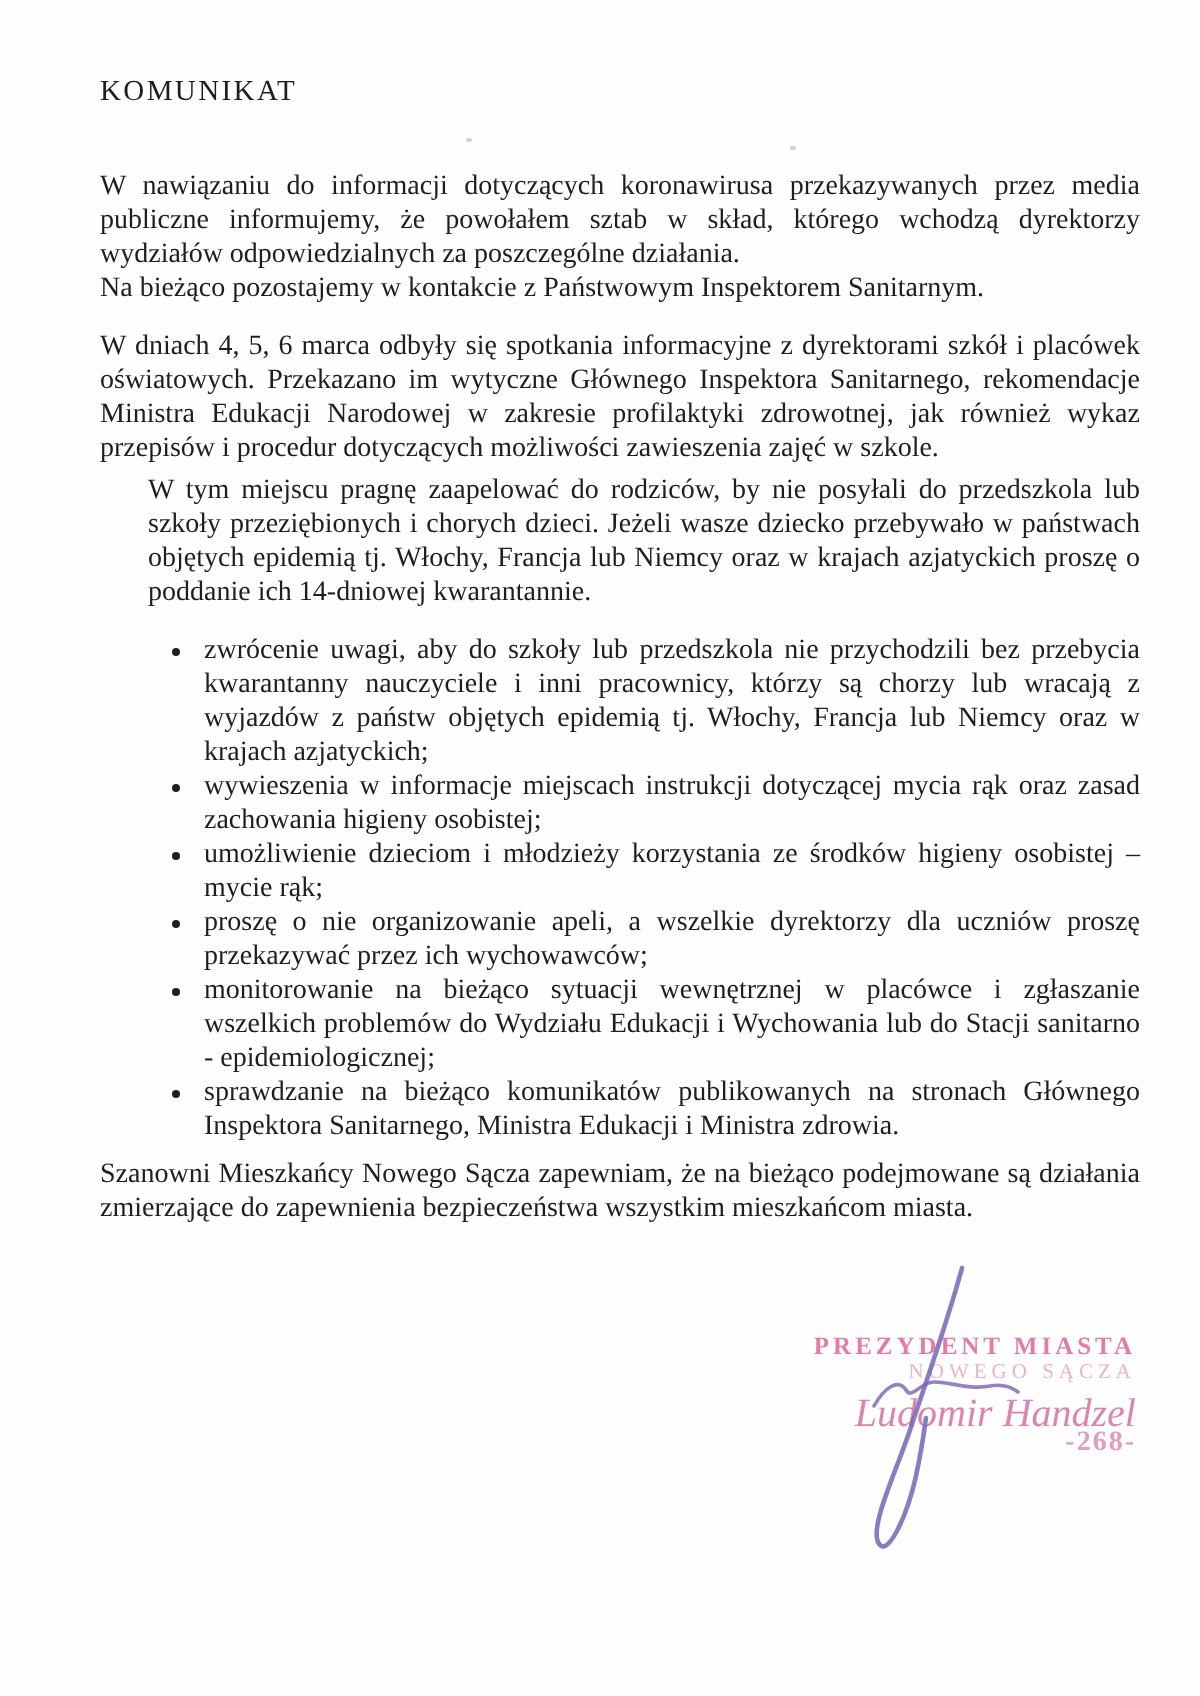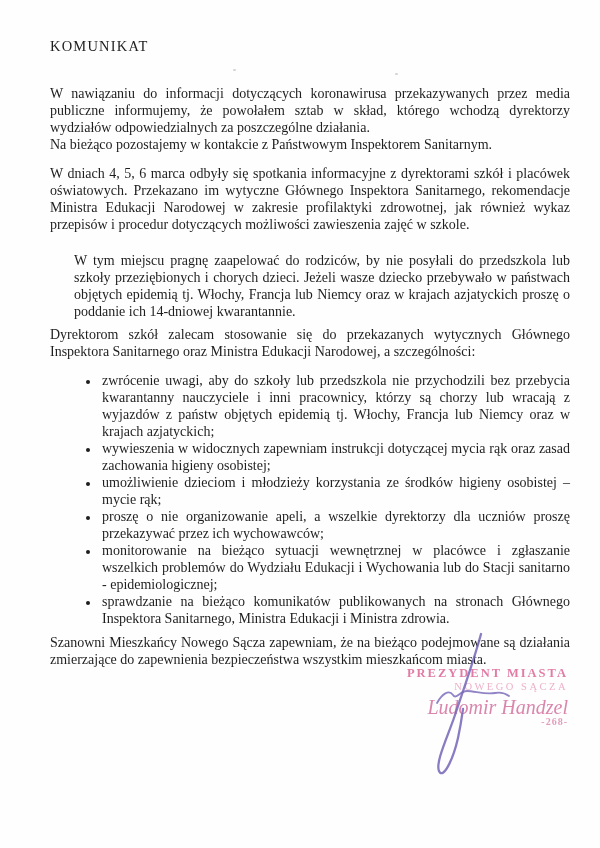--- a/index.html
+++ b/index.html
@@ -21,21 +21,21 @@
     letter-spacing:1.2px;
     line-height:17px;
     margin:0 0 30px 0;
   }
   p{
     font-size:14px;
     line-height:17px;
     text-align:justify;
     margin:0 0 12px 0;
   }
-  p.p2{margin-bottom:19px;}
+  p.p2{margin-bottom:4px;}
   p.p3{margin-bottom:6px;margin-left:24px;}
   p.p4{margin-bottom:2px;}
   ul.bullets{
     margin:12px 0 7px 0;
     padding:0 0 0 50px;
     list-style:disc;
   }
   ul.bullets li{
     font-size:14px;
     line-height:17px;
@@ -67,21 +67,21 @@
   }
   .stamp-name{
     font-size:20px;
     font-style:italic;
     color:#d77ca6;opacity:.92;
     line-height:17px;
     margin-top:6px;
     white-space:nowrap;
   }
   .stamp-number{
-    font-size:10px;
+    font-size:14px;
     letter-spacing:1px;
     color:#df93b4;opacity:.9;
     line-height:12px;
     font-weight:bold;
   }
   .signature-svg{
     position:absolute;
     left:390px;top:610px;
     width:160px;height:190px;
     pointer-events:none;
@@ -101,25 +101,24 @@
 
     <h1 class="doc-title"><span>KOMUNIKAT</span></h1>
 
     <p class="p1" style="white-space:pre-line">W nawiązaniu do informacji dotyczących koronawirusa przekazywanych przez media publiczne informujemy, że powołałem sztab w skład, którego wchodzą dyrektorzy wydziałów odpowiedzialnych za poszczególne działania.
 Na bieżąco pozostajemy w kontakcie z Państwowym Inspektorem Sanitarnym.</p>
 
     <p class="p2">W dniach 4, 5, 6 marca odbyły się spotkania informacyjne z dyrektorami szkół i placówek oświatowych. Przekazano im wytyczne Głównego Inspektora Sanitarnego, rekomendacje Ministra Edukacji Narodowej w zakresie profilaktyki zdrowotnej, jak również wykaz przepisów i procedur dotyczących możliwości zawieszenia zajęć w szkole.</p>
 
     <p class="p3">W tym miejscu pragnę zaapelować do rodziców, by nie posyłali do przedszkola lub szkoły przeziębionych i chorych dzieci. Jeżeli wasze dziecko przebywało w państwach objętych epidemią tj. Włochy, Francja lub Niemcy oraz w krajach azjatyckich proszę o poddanie ich 14-dniowej kwarantannie.</p>
 
-    <p class="p4">Dyrektorom szkół zalecam stosowanie się do przekazanych wytycznych Głównego Inspektora Sanitarnego oraz Ministra Edukacji Narodowej, a szczególności:</p>
 
     <ul class="bullets">
       <li>zwrócenie uwagi, aby do szkoły lub przedszkola nie przychodzili bez przebycia kwarantanny nauczyciele i inni pracownicy, którzy są chorzy lub wracają z wyjazdów z państw objętych epidemią tj. Włochy, Francja lub Niemcy oraz w krajach azjatyckich;</li>
-      <li>wywieszenia w widocznych zapewniam instrukcji dotyczącej mycia rąk oraz zasad zachowania higieny osobistej;</li>
+      <li>wywieszenia w informacje miejscach instrukcji dotyczącej mycia rąk oraz zasad zachowania higieny osobistej;</li>
       <li>umożliwienie dzieciom i młodzieży korzystania ze środków higieny osobistej – mycie rąk;</li>
       <li>proszę o nie organizowanie apeli, a wszelkie dyrektorzy dla uczniów proszę przekazywać przez ich wychowawców;</li>
       <li>monitorowanie na bieżąco sytuacji wewnętrznej w placówce i zgłaszanie wszelkich problemów do Wydziału Edukacji i Wychowania lub do Stacji sanitarno - epidemiologicznej;</li>
       <li>sprawdzanie na bieżąco komunikatów publikowanych na stronach Głównego Inspektora Sanitarnego, Ministra Edukacji i Ministra zdrowia.</li>
     </ul>
 
     <p class="closing">Szanowni Mieszkańcy Nowego Sącza zapewniam, że na bieżąco podejmowane są działania zmierzające do zapewnienia bezpieczeństwa wszystkim mieszkańcom miasta.</p>
   </div>
 
   <div class="stamp">

